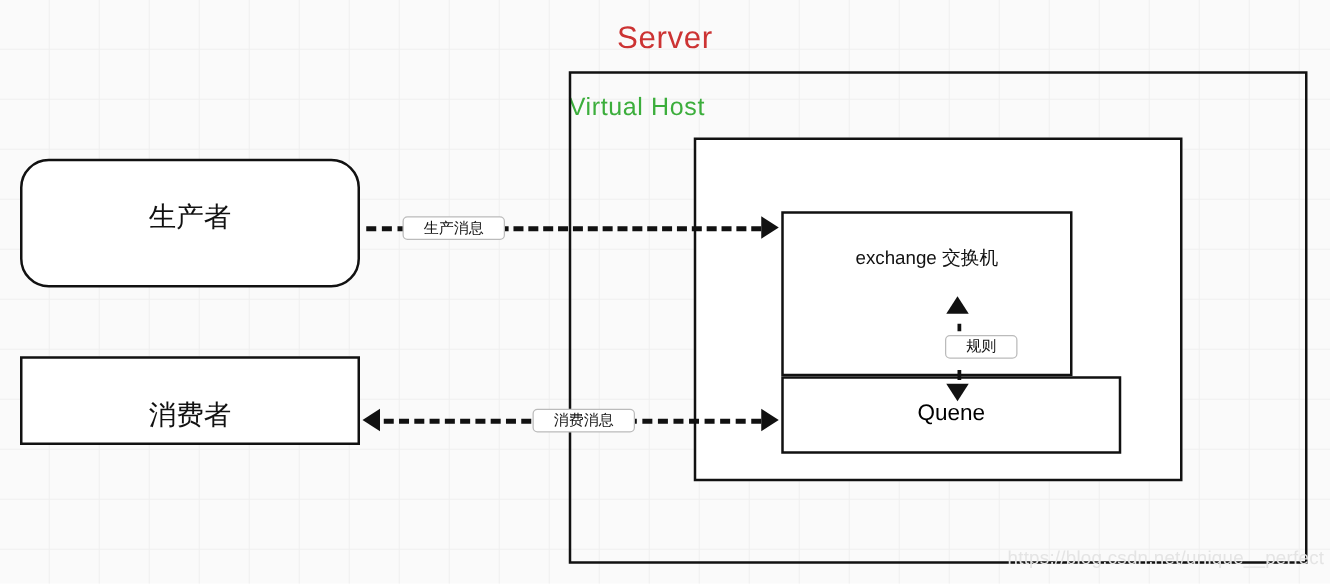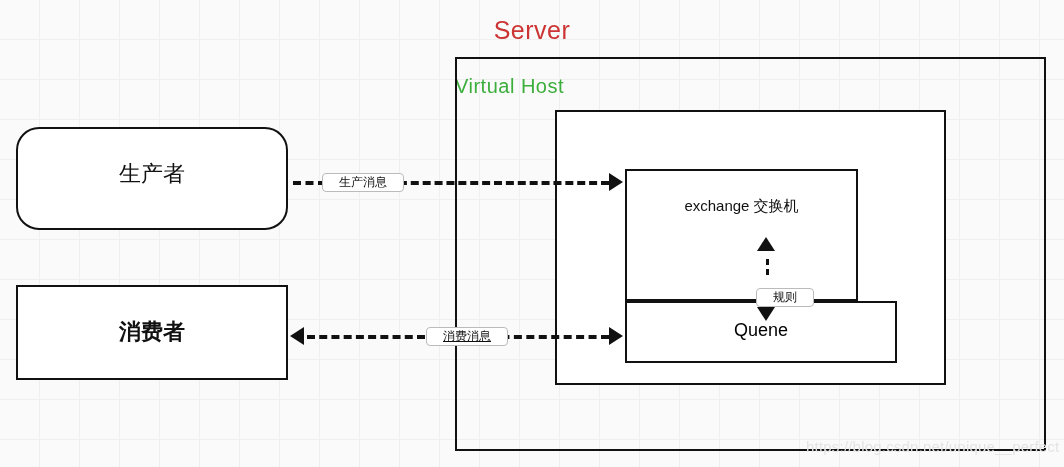--- a/index.html
+++ b/index.html
@@ -46,21 +46,21 @@
   #vhost-title {
     left: 455px; top: 75px; width: 530px;
     text-align: left;
     color: #3cae3c;
     font-size: 20px;
     letter-spacing: 0.5px;
   }
 
   
   #producer-box { left: 16px;  top: 127px; width: 272px; height: 103px; border-radius: 23px; }
-  #consumer-box { left: 16px;  top: 285px; width: 272px; height: 95px; font-weight: bold;  }
+  #consumer-box { left: 16px;  top: 285px; width: 272px; height: 71px;  }
   #server-box   { left: 455px; top: 57px;  width: 591px; height: 394px; }
   #vhost-box    { left: 555px; top: 110px; width: 391px; height: 275px; }
   #exchange-box { left: 625px; top: 125px; width: 233px; height: 132px; margin-top: 44px; }
   #queue-box    { left: 625px; top: 301px; width: 272px; height: 62px;  }
 
   .node-label {
     position: absolute;
     left: 0; right: 0;
     text-align: center;
     white-space: nowrap;
@@ -176,23 +176,23 @@
 
   <div class="dash-h" style="left:293px; top:181px; width:33px;"></div>
   <div class="dash-h" style="left:387px; top:181px; width:222px;"></div>
   <div class="arrow arrow-right" style="left:609px; top:173px;"></div>
   <div class="edge-label" style="left:322px; top:173px;">生产消息</div>
 
   <div class="dash-h" style="left:307px; top:335px; width:118px;"></div>
   <div class="dash-h" style="left:489px; top:335px; width:120px;"></div>
   <div class="arrow arrow-left" style="left:290px; top:327px;"></div>
   <div class="arrow arrow-right" style="left:609px; top:327px;"></div>
-  <div class="edge-label" style="left:426px; top:327px;text-decoration:underline;">消费消息</div>
+  <div class="edge-label" style="left:426px; top:327px;">消费消息</div>
 
   <div class="dash-v" style="left:766px; top:259px; height:16px;"></div>
   <div class="dash-v" style="left:766px; top:296px; height:8px;"></div>
   <div class="arrow arrow-up" style="left:757px; top:237px;"></div>
   <div class="arrow arrow-down" style="left:757px; top:307px;"></div>
-  <div class="edge-label" style="left:756px; top:288px;">规则</div>
+  <div class="edge-label" style="left:756px; top:268px;">规则</div>
 
   <div id="watermark">https://blog.csdn.net/unique__perfect</div>
 
 </div>
 
 </body></html>

